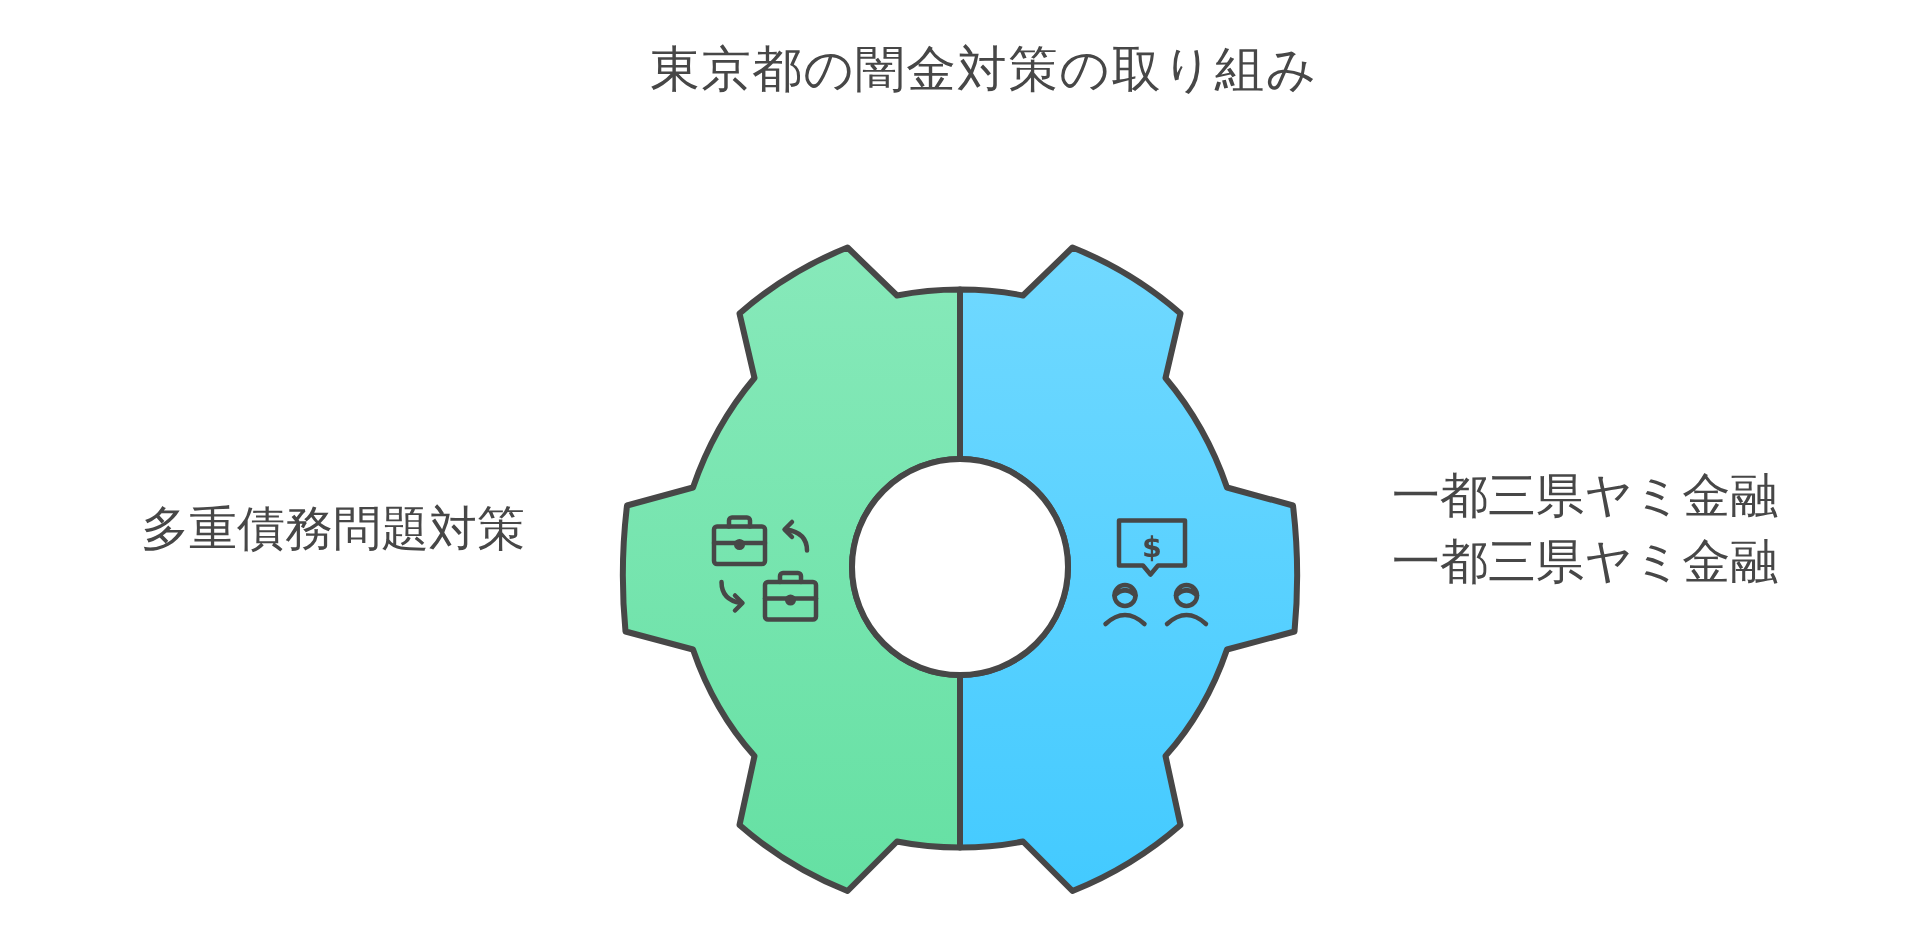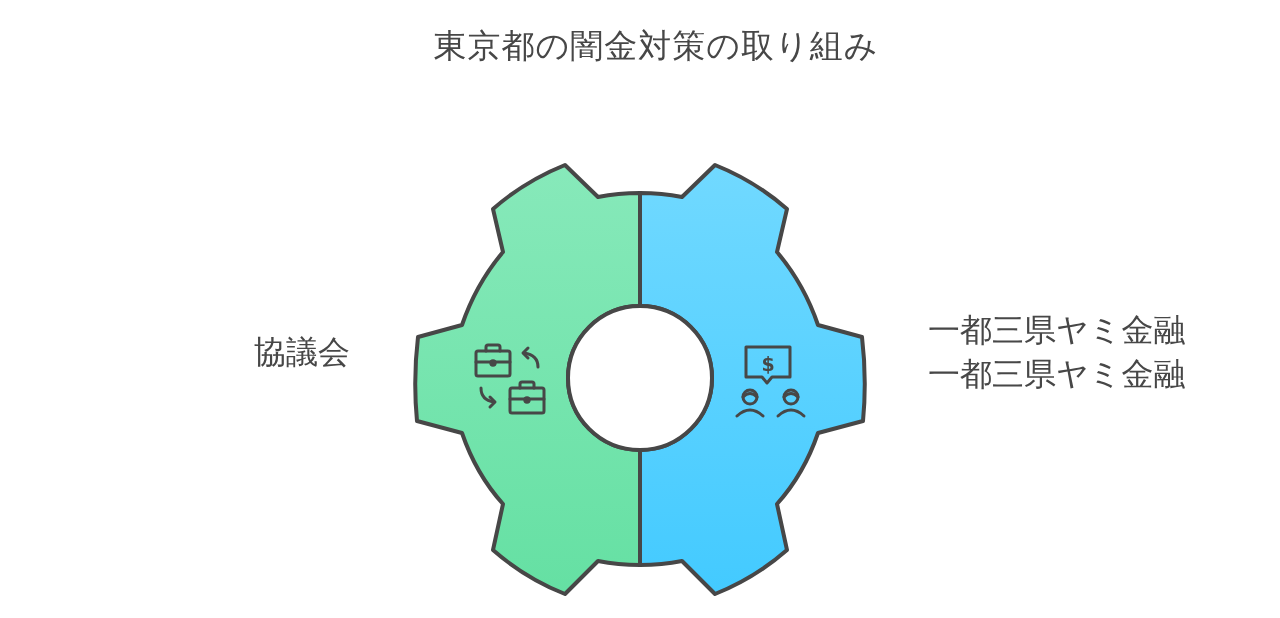--- a/index.html
+++ b/index.html
@@ -94,19 +94,19 @@
     <path d="M743,397 q7,-7 14,0"></path>
     <path d="M737,416 q13,-12 26,0"></path>
 
     <circle cx="791" cy="397" r="7"></circle>
     <path d="M784,397 q7,-7 14,0"></path>
     <path d="M778,416 q13,-12 26,0"></path>
   </g>
 </svg>
 
 <div class="label label-left">
-  <div>協議会</div>
+  <div>多重債務問題対策</div>
 </div>
 
 <div class="label label-right">
   <div>一都三県ヤミ金融</div>
   <div>一都三県ヤミ金融</div>
 </div>
 
 </body></html>

